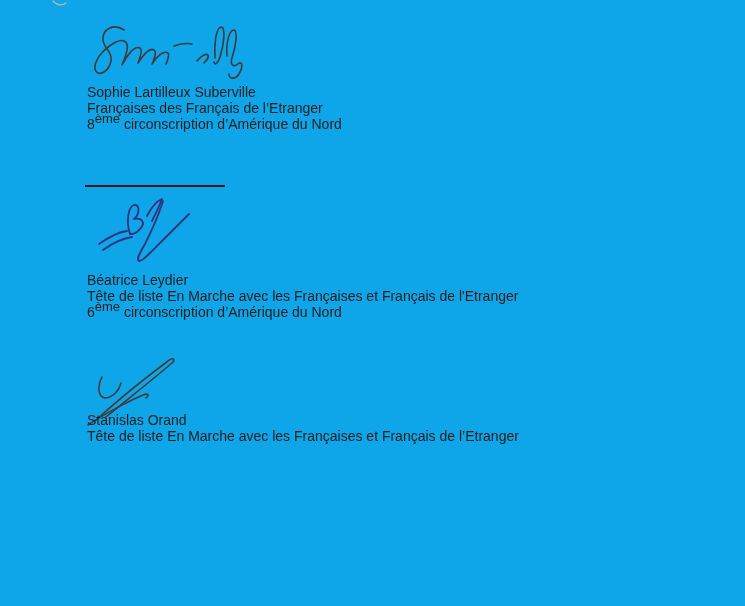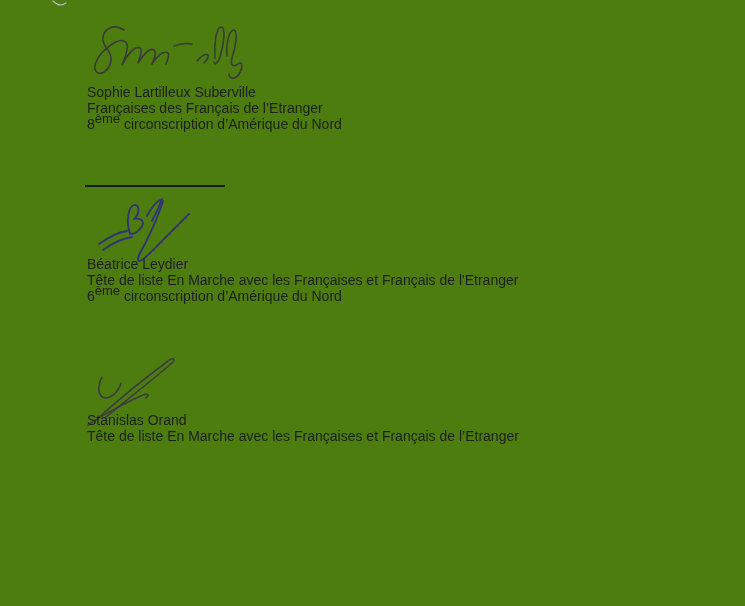--- a/index.html
+++ b/index.html
@@ -1,21 +1,21 @@
 <!DOCTYPE html>
 <html><head>
 <meta charset="utf-8">
 <style>
   html,body{margin:0;padding:0;}
   body{
     width:745px;height:606px;background:#ffffff;overflow:hidden;
     font-family:"Liberation Sans","DejaVu Sans",sans-serif;
     -webkit-font-smoothing:antialiased;
   }
-  .page{position:relative;width:745px;height:606px;background:#4d7c0f;}
+  .page{position:relative;width:745px;height:606px;background:#0ea5e9;}
   .sig-svg{position:absolute;overflow:visible;}
   .sig-svg path{fill:none;stroke-linecap:round;stroke-linejoin:round;}
   .txt-block{position:absolute;left:87px;color:#1f1f1f;font-size:14px;line-height:16px;}
   .txt-block p{margin:0;padding:0;white-space:nowrap;}
   .txt-block sup{font-size:13px;line-height:0;vertical-align:super;}
   .divider{position:absolute;left:85px;top:185px;width:140px;height:2px;background:#1b1b1b;}
   .edge-frag{position:absolute;left:0;top:0;}
 </style>
 </head>
 <body>
@@ -47,21 +47,21 @@
   <svg class="sig-svg" style="left:95px;top:196px" width="100" height="68" viewBox="95 196 100 68">
     <g stroke-width="1.8" stroke="#31317c">
       <path d="M99,244 C109,237 119,232 127,231"></path>
       <path d="M103,250 C113,243 124,238 132,237"></path>
       <path d="M130,234 C126,222 128,207 134,205 C140,204 140,214 134,219 C142,217 146,223 140,229 C136,234 131,235 130,233"></path>
       <path d="M147,216 C151,208 157,201 162,199 C159,207 155,215 152,221"></path>
       <path d="M163,201 C159,214 151,232 145,244 C140,253 136,259 139,261 C142,262 152,251 163,240 C173,230 182,221 189,214"></path>
     </g>
   </svg>
 
-  <div class="txt-block" style="top:256px">
+  <div class="txt-block" style="top:272px">
     <p>Béatrice Leydier</p>
     <p>Tête de liste En Marche avec les Françaises et Français de l'Etranger</p>
     <p><span>6</span><sup>ème</sup><span> circonscription d’Amérique du Nord</span></p>
   </div>
 
   <svg class="sig-svg" style="left:83px;top:352px" width="110" height="78" viewBox="83 352 110 78">
     <g stroke-width="1.6" stroke="#3d3d3d">
       <path d="M96,420 C118,400 152,373 168,361 C173,357 176,359 172,363 C157,376 128,399 106,417"></path>
       <path d="M102,377 C97,387 98,397 105,398 C112,398 119,391 121,383"></path>
       <path d="M88,425 C104,414 129,401 143,395 C148,393 150,395 146,398"></path>

